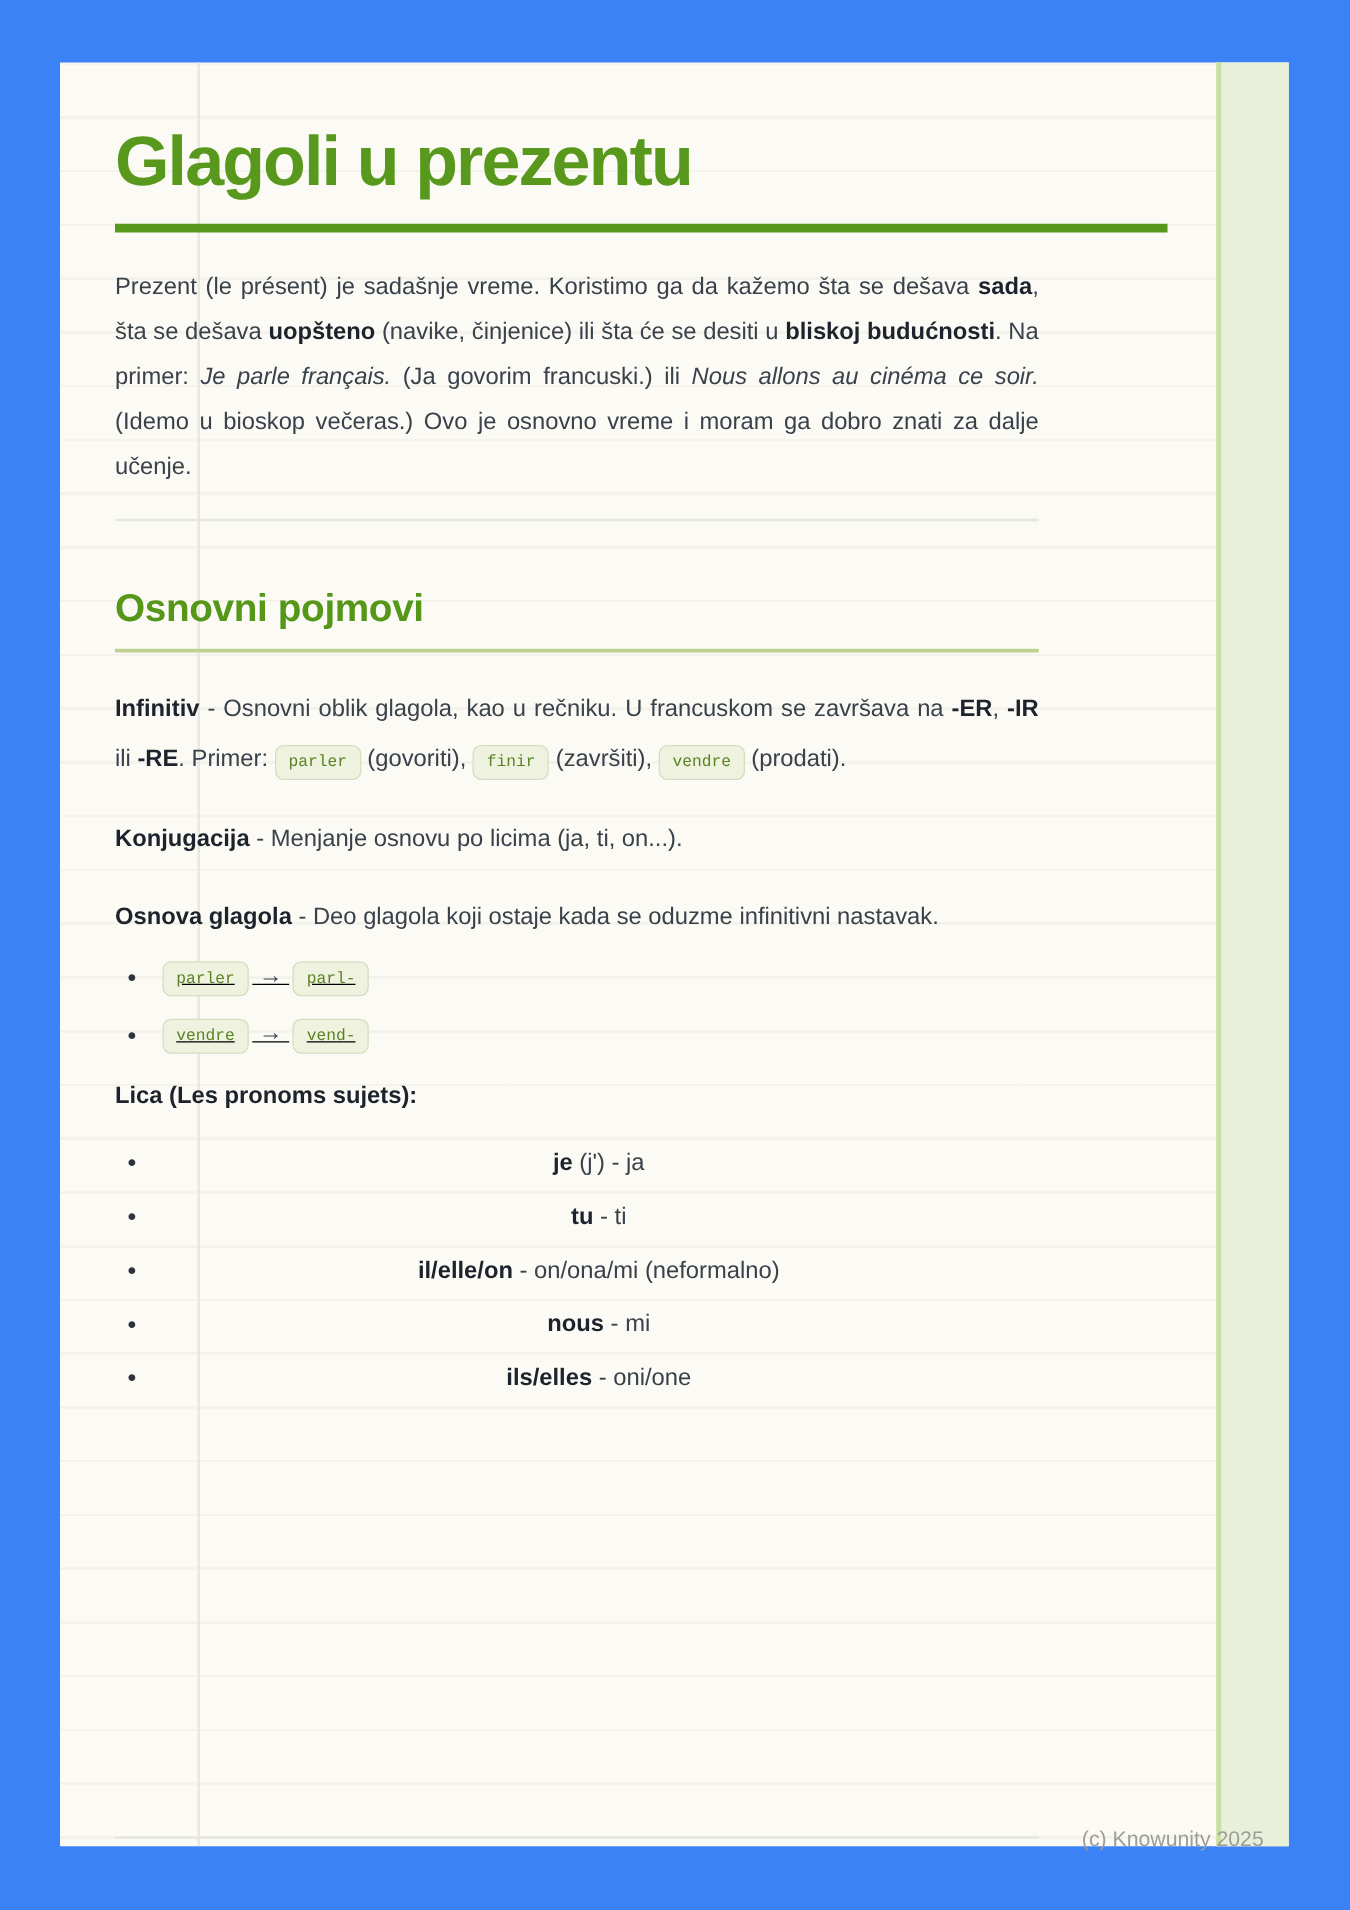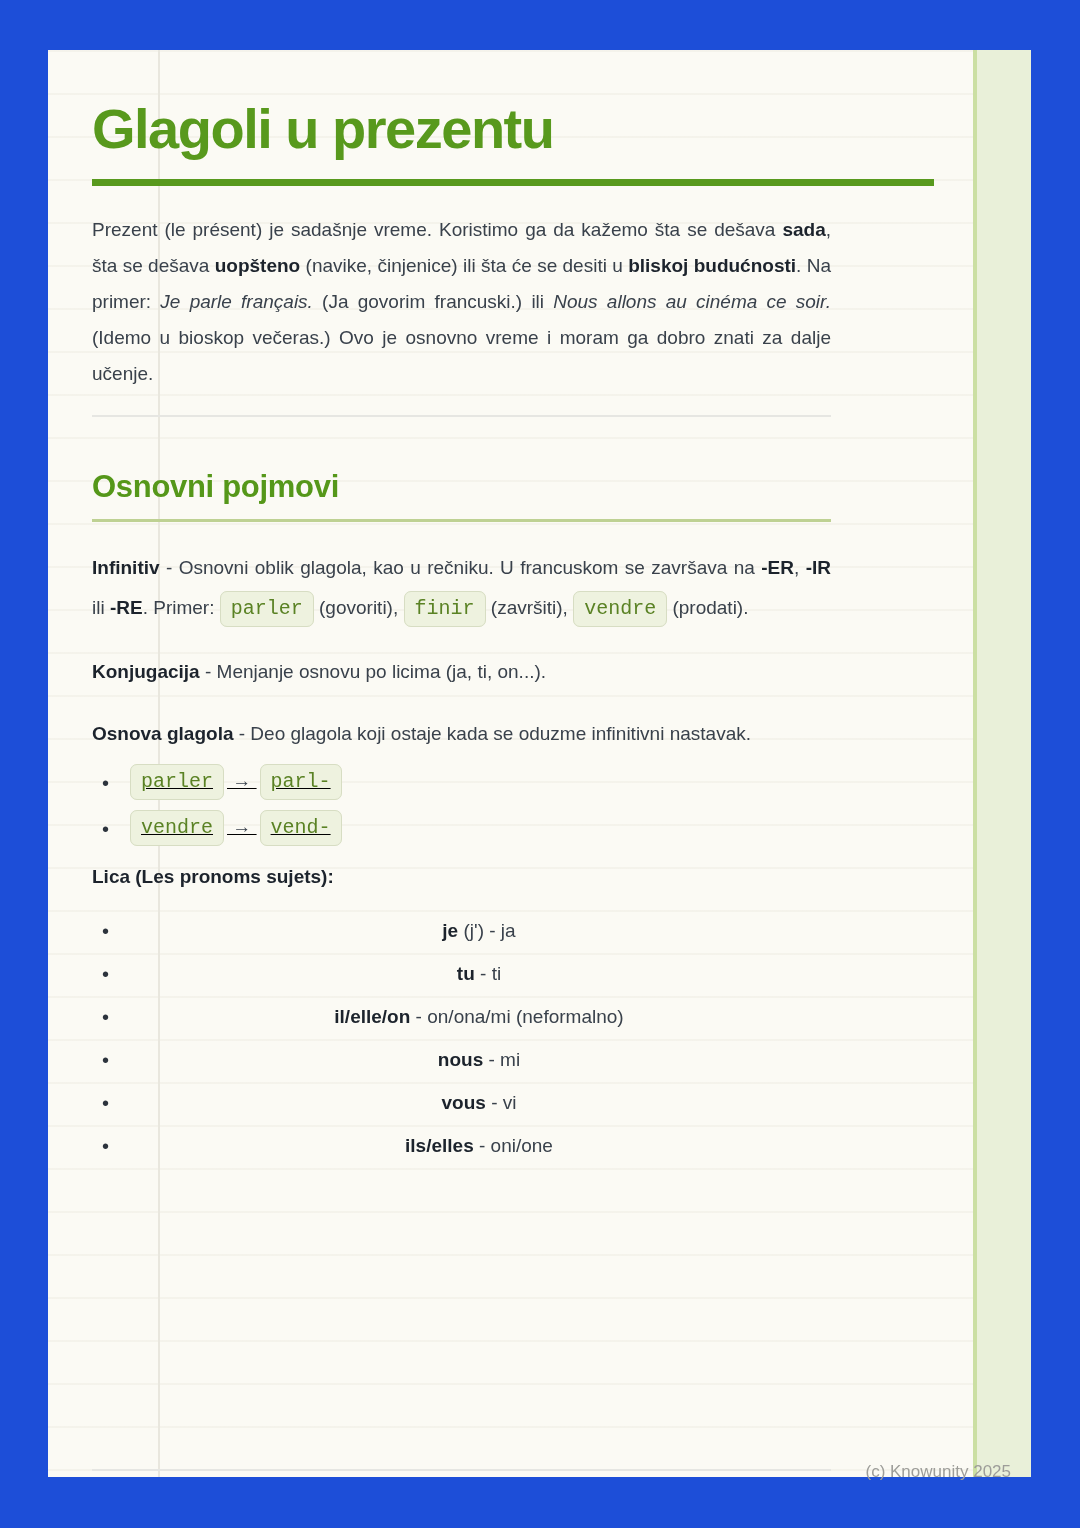--- a/index.html
+++ b/index.html
@@ -2,21 +2,21 @@
 <html style="--accent-green: #58991d; --heading-green: #559719; --underline-green: #bed193; --stripe-fill: #e9f0d9; --stripe-edge: #cbdfa3; --badge-bg: #eef2df; --badge-border: #d7ddc3; --badge-text: #5a8224; --card-bg: #fbfaf4; --body-text: #39414b; --bold-text: #1c232c; --divider: #e6e6e2; --footer-text: #9d9d99;"><head>
 <meta charset="utf-8">
 <style>
   html, body { margin:0; padding:0; }
   body {
     width:1080px; height:1528px;
     background:#ffffff;
     font-family:"Liberation Sans", sans-serif;
     -webkit-font-smoothing:antialiased;
   }
-  .page { position:relative; width:1080px; height:1528px; background:#1d4ed8; overflow:hidden; }
+  .page { position:relative; width:1080px; height:1528px; background:#3b82f6; overflow:hidden; }
 
   .card {
     position:absolute; left:48px; top:50px; width:983px; height:1427px;
     background:var(--card-bg, #fbfaf4);
     background-image:repeating-linear-gradient(180deg,
       rgba(186,180,156,0.10) 0 2px, transparent 2px 43px);
   }
   .margin-line {
     position:absolute; left:110px; top:0; bottom:0; width:2px;
     background:#e9e7de; z-index:1;
@@ -58,21 +58,21 @@
   p.body strong { font-weight:700; color:var(--bold-text, #1c232c); }
   p.body em { font-style:italic; }
 
   .divider {
     margin-top:23px; width:739px; height:2px;
     background:var(--divider, #e6e6e2);
   }
 
   code.badge {
     font-family:"Liberation Mono", "DejaVu Sans Mono", monospace;
-    font-size:20px; line-height:1;
+    font-size:13px; line-height:1;
     color:var(--badge-text, #5a8224);
     background:var(--badge-bg, #eef2df);
     border:1.5px solid var(--badge-border, #d7ddc3);
     border-radius:7px;
     padding:5px 10px 6px 10px;
     white-space:nowrap;
     vertical-align:baseline;
   }
 
   ul { list-style:none; margin:0; padding:0; }
@@ -134,21 +134,20 @@
         <li><code class="badge">vendre</code><span> → </span><code class="badge">vend-</code></li>
       </ul>
 
       <p class="body mt21"><strong>Lica (Les pronoms sujets):</strong></p>
 
       <ul class="pronoun-list">
         <li><strong>je</strong><span> (j') - ja</span></li>
         <li><strong>tu</strong><span> - ti</span></li>
         <li><strong>il/elle/on</strong><span> - on/ona/mi (neformalno)</span></li>
         <li><strong>nous</strong><span> - mi</span></li>
-        <li><strong>vous</strong><span> - vi</span></li>
         <li><strong>ils/elles</strong><span> - oni/one</span></li>
       </ul>
     </div>
 
     <div class="bottom-divider"></div>
     <div class="footer">(c) Knowunity 2025</div>
   </div>
 </div>
 
 </body></html>

